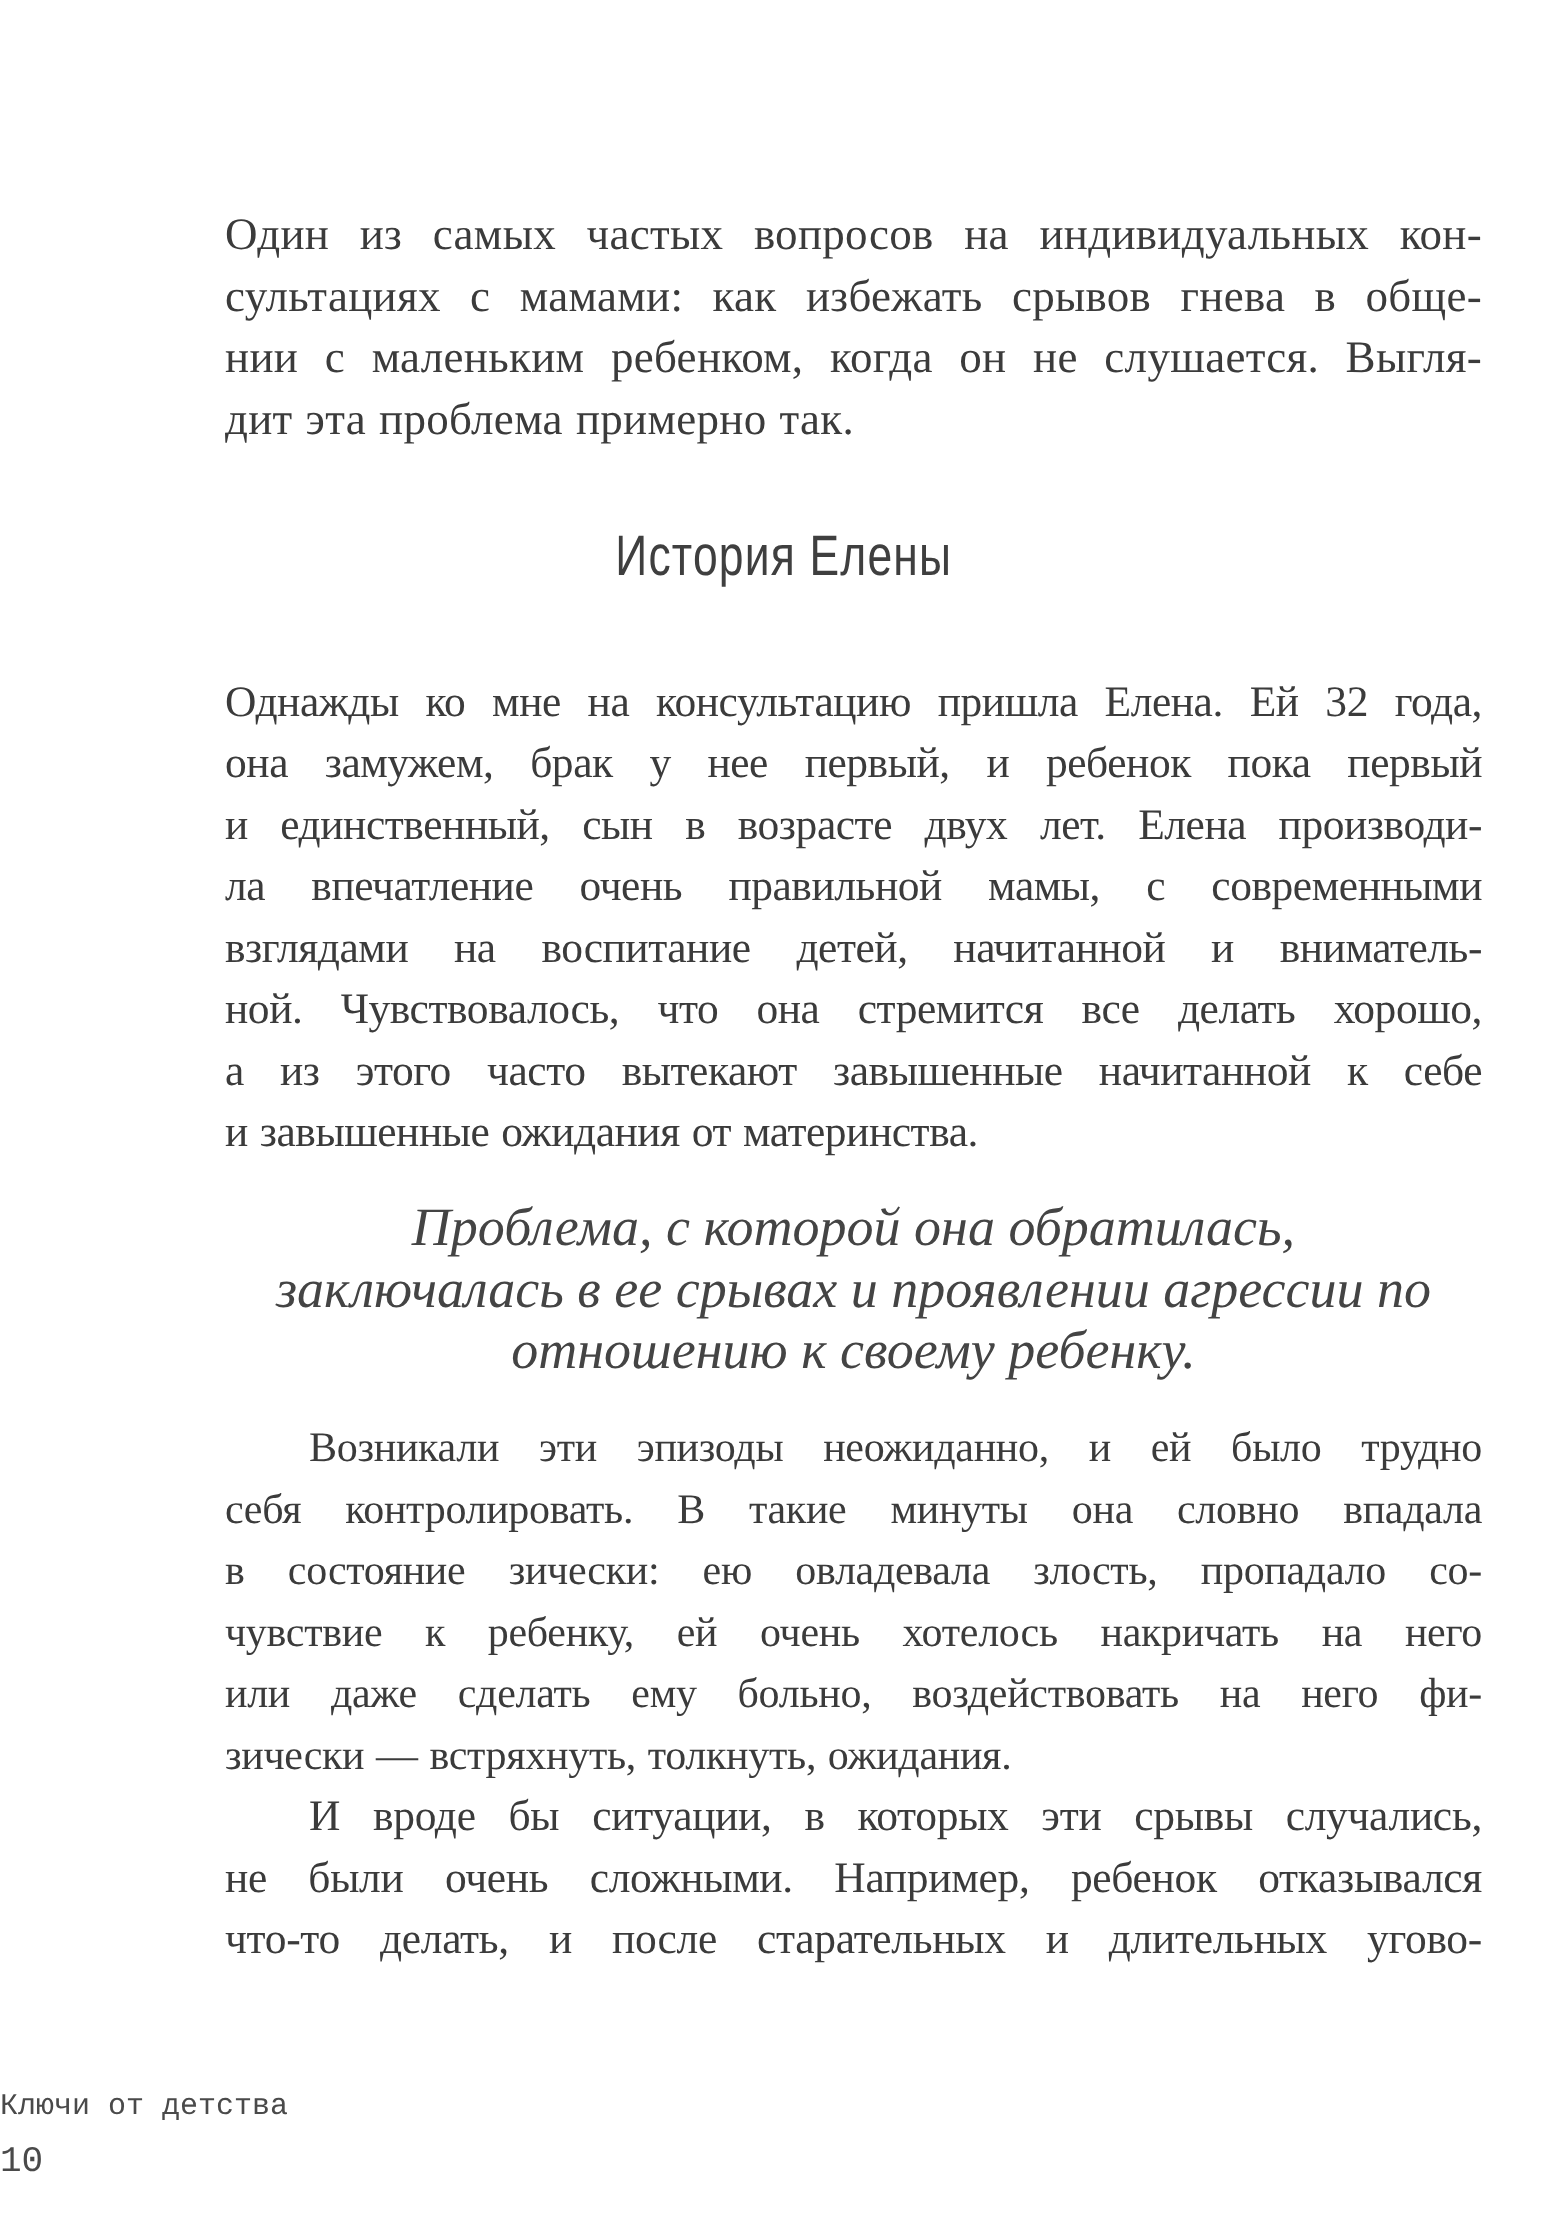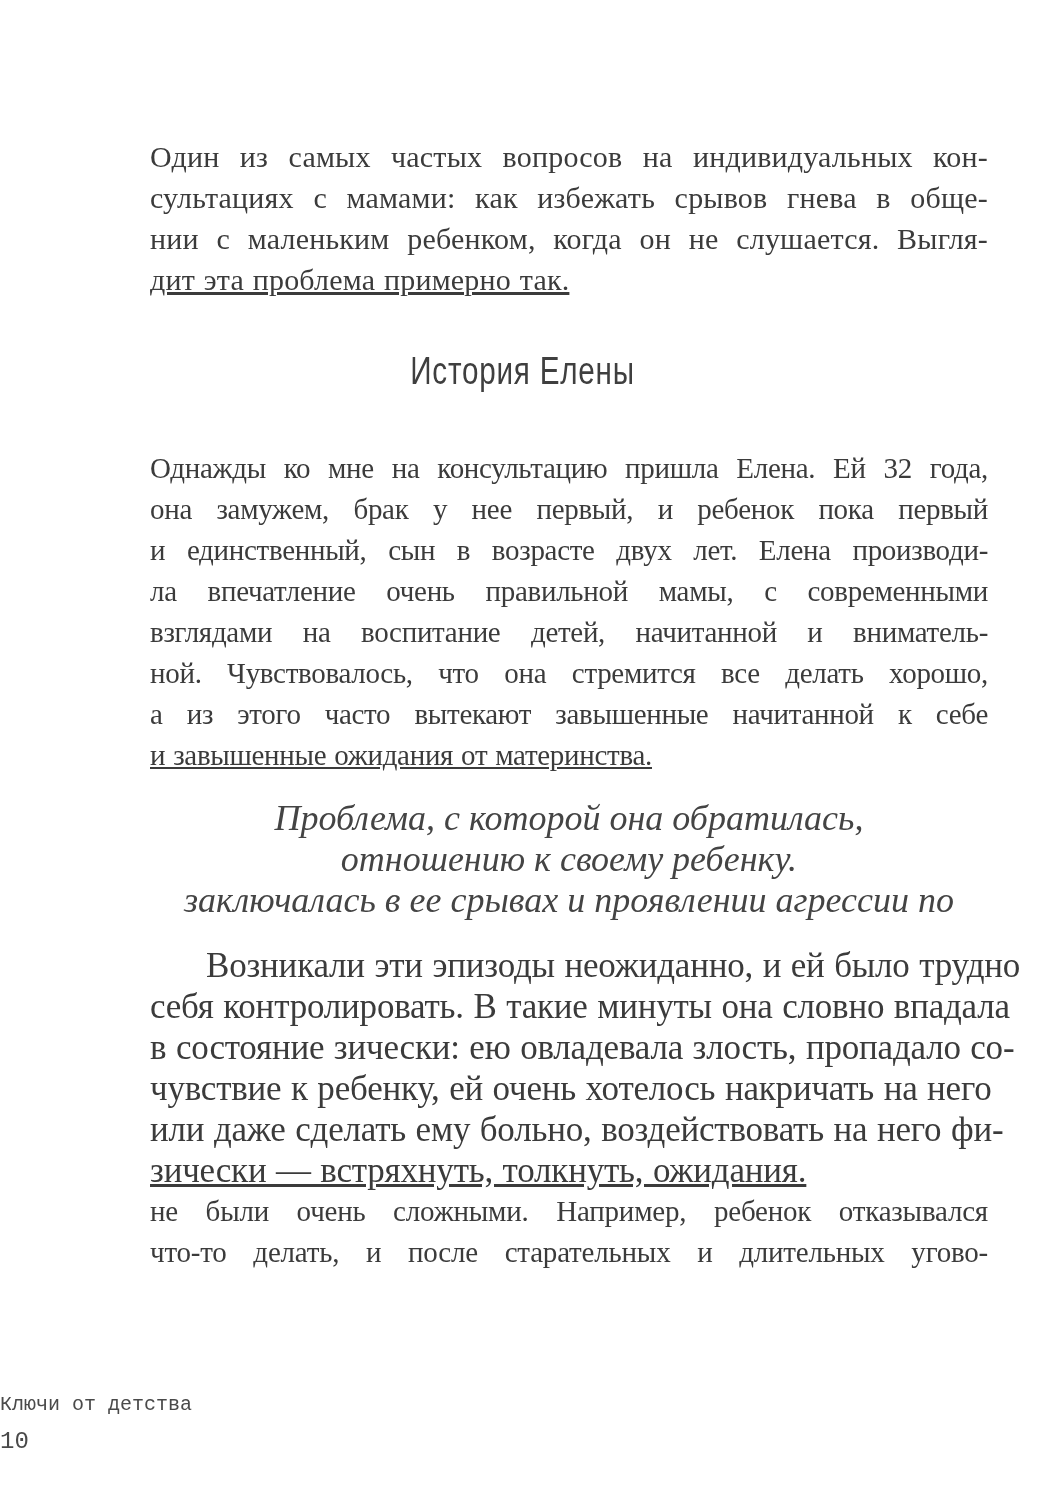--- a/index.html
+++ b/index.html
@@ -32,28 +32,27 @@
     word-spacing: 1px;
   }
   .para .line {
     display: block;
     text-align: justify;
     text-align-last: justify;
     white-space: nowrap;
   }
   .para .line.last {
     text-align-last: left;
-    text-decoration: underline;
   }
   .para .line.indent {
     padding-left: 56px;
   }
   #intro { top: 136px; letter-spacing: 0.2px; font-family: "Liberation Serif", serif; font-size: 30px; }
   #story-p1 { top: 448px; font-family: "Liberation Serif", serif; font-size: 29px; letter-spacing: -0.3px; }
-  #story-p2 { top: 945px; font-family: "Liberation Serif", serif; font-size: 35px; letter-spacing: -0.2px; }
+  #story-p2 { top: 945px; font-family: "Liberation Serif", serif; font-size: 28px; letter-spacing: -0.2px; }
   #story-p3 { top: 1191px; font-family: "Liberation Serif", serif; font-size: 29px; letter-spacing: -0.2px; }
 
   .heading {
     position: absolute;
     left: 0;
     width: 1045px;
     top: 350px;
     text-align: center;
     font-family: "Liberation Sans", sans-serif;
     font-weight: normal;
@@ -108,34 +107,35 @@
     <span class="line">и единственный, сын в возрасте двух лет. Елена производи-</span>
     <span class="line">ла впечатление очень правильной мамы, с современными</span>
     <span class="line">взглядами на воспитание детей, начитанной и вниматель-</span>
     <span class="line">ной. Чувствовалось, что она стремится все делать хорошо,</span>
     <span class="line">а из этого часто вытекают завышенные начитанной к себе</span>
     <span class="line last">и завышенные ожидания от материнства.</span>
   </div>
 
   <div class="quote">
     <span class="line">Проблема, с которой она обратилась,</span>
+    <span class="line">заключалась в ее срывах и проявлении агрессии по</span>
     <span class="line">отношению к своему ребенку.</span>
-    <span class="line">заключалась в ее срывах и проявлении агрессии по</span>
   </div>
 
   <div class="para" id="story-p2">
     <span class="line indent">Возникали эти эпизоды неожиданно, и ей было трудно</span>
     <span class="line">себя контролировать. В такие минуты она словно впадала</span>
     <span class="line">в состояние зически: ею овладевала злость, пропадало со-</span>
     <span class="line">чувствие к ребенку, ей очень хотелось накричать на него</span>
     <span class="line">или даже сделать ему больно, воздействовать на него фи-</span>
     <span class="line last">зически — встряхнуть, толкнуть, ожидания.</span>
   </div>
 
   <div class="para" id="story-p3">
+    <span class="line indent">И вроде бы ситуации, в которых эти срывы случались,</span>
     <span class="line">не были очень сложными. Например, ребенок отказывался</span>
     <span class="line">что-то делать, и после старательных и длительных угово-</span>
   </div>
 
   <div class="footer" id="footer-title">Ключи от детства</div>
   <div class="footer" id="footer-page">10</div>
 
 </div>
 
 </body></html>

